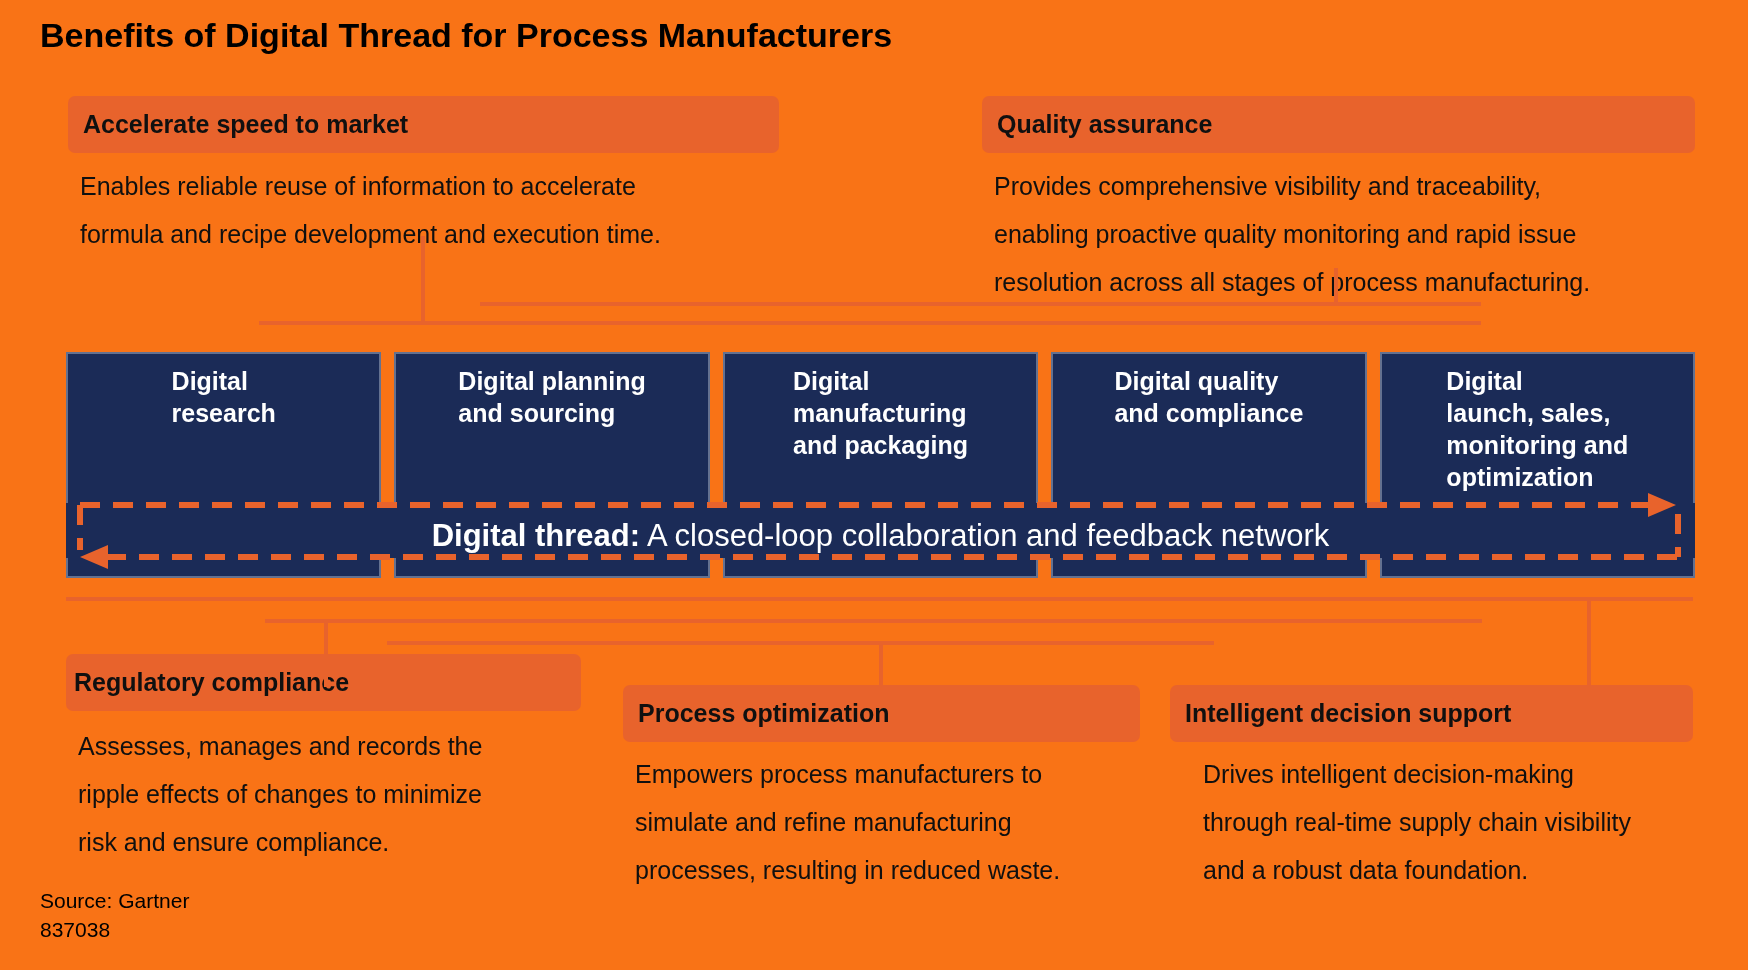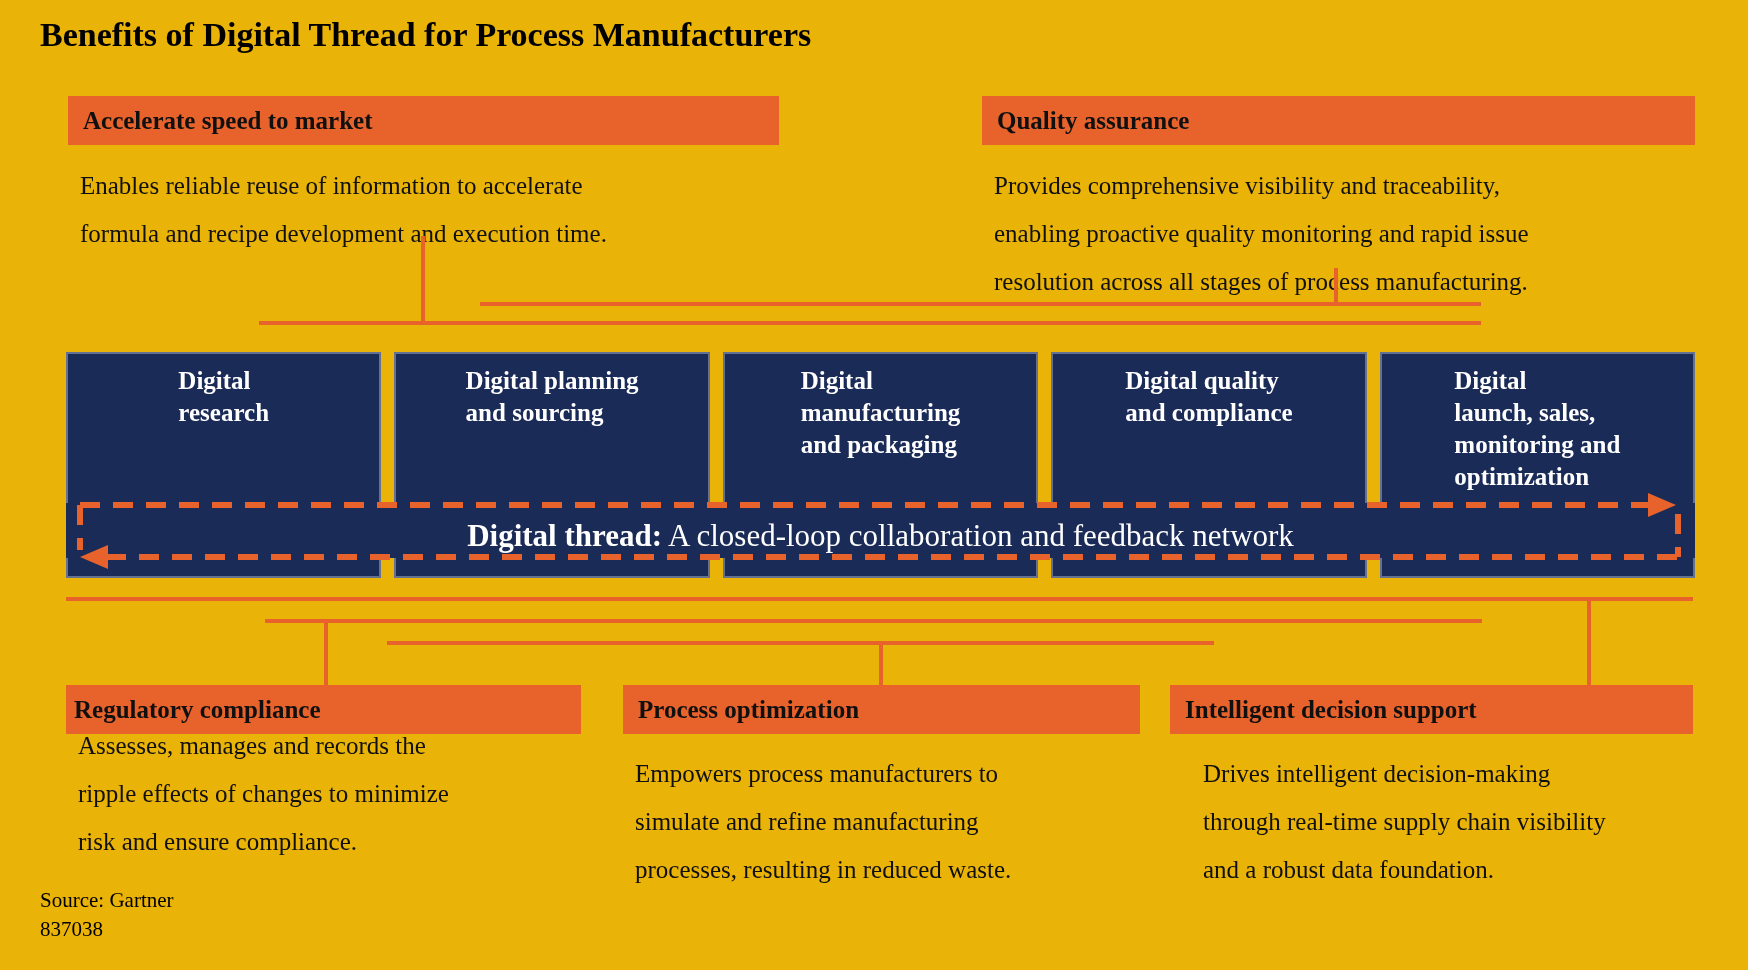--- a/index.html
+++ b/index.html
@@ -1,28 +1,28 @@
 <!DOCTYPE html>
 <html style="--orange: #E8632C; --navy: #1B2B57;"><head>
 <meta charset="utf-8">
 <style>
   :root { --orange:#E8632C; --navy:#1B2B57; }
   * { margin:0; padding:0; box-sizing:border-box; }
   body { background:#fff; }
   .canvas {
-    position:relative; width:1748px; height:970px; background:#eab308;
-    font-family:Liberation Serif, serif; overflow:hidden;
+    position:relative; width:1748px; height:970px; background:#f97316;
+    font-family:Liberation Sans, sans-serif; overflow:hidden;
   }
   .page-title {
     position:absolute; left:40px; top:16px;
     font-size:34px; font-weight:bold; color:#000;
   }
   .benefit-box {
-    position:absolute; height:49px; background:var(--orange);
-    display:flex; align-items:center; padding:0 15px;
+    position:absolute; height:57px; background:var(--orange);
+    display:flex; align-items:center; padding:0 15px;border-radius:7px;
   }
   .benefit-label { font-size:25px; font-weight:bold; color:#101010; }
   .benefit-desc {
     position:absolute; font-size:25px; line-height:48px; color:#101010;
     white-space:pre-line;
   }
   #accelerate-box { left:68px;  top:96px; width:711px; }
   #qa-box         { left:982px; top:96px; width:713px; }
   #accelerate-desc{ left:80px;  top:162px; width:680px; }
   #qa-desc        { left:994px; top:162px; width:720px; }
@@ -45,21 +45,21 @@
     z-index:2;
   }
   .thread-text { color:#fff; font-size:31px;margin-top:10px; }
   .thread-text .b { font-weight:bold; }
 
   .overlay { position:absolute; left:0; top:0; z-index:3; pointer-events:none; }
   .cl { stroke:var(--orange); stroke-width:4; fill:none; }
   .dl { stroke:var(--orange); stroke-width:6; fill:none; stroke-dasharray:20 13; }
   .ah { fill:var(--orange); stroke:none; }
 
-  #regulatory-box  { left:66px;   top:685px; width:515px;padding-left:8px; }
+  #regulatory-box  { left:66px;   top:654px; width:515px;padding-left:8px; }
   #process-box     { left:623px;  top:685px; width:517px; }
   #intelligent-box { left:1170px; top:685px; width:523px; }
   #regulatory-desc  { left:78px;   top:722px; width:510px; }
   #process-desc     { left:635px;  top:750px; width:520px; }
   #intelligent-desc { left:1182px; top:750px; width:540px;margin-left:21px; }
 
   .source {
     position:absolute; left:40px; top:886px;
     font-size:21px; line-height:29px; color:#000;
   }

